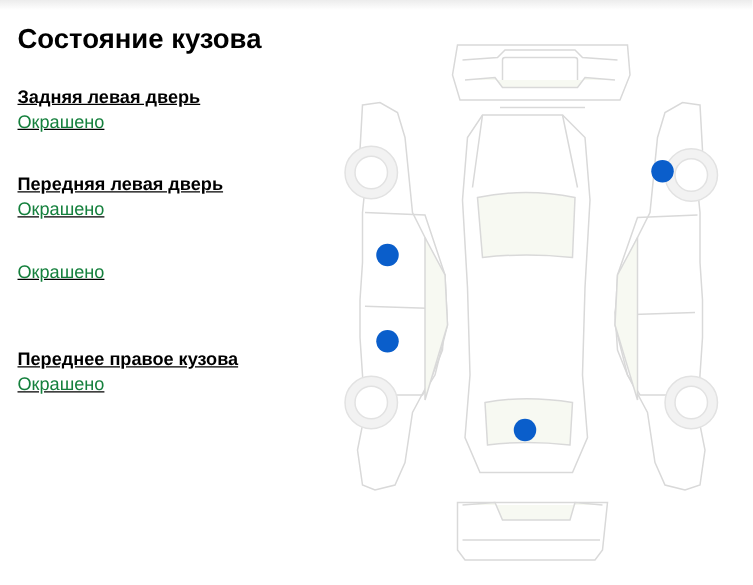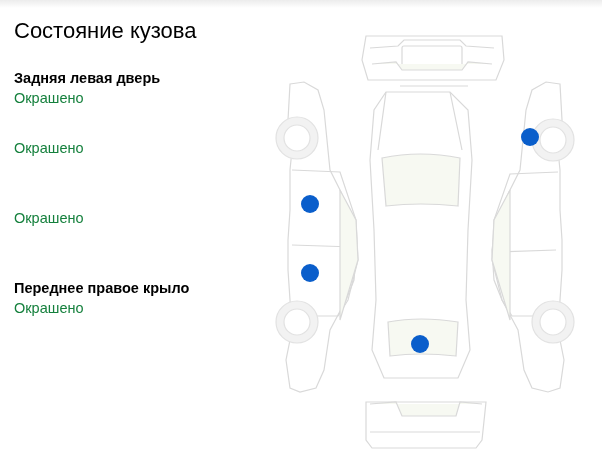--- a/index.html
+++ b/index.html
@@ -8,23 +8,23 @@
     background:#ffffff;
     font-family: "Liberation Sans", "DejaVu Sans", sans-serif;
     color:#000;
   }
   .top-shadow {
     position:absolute; left:0; top:0; width:602px; height:8px;
     background:linear-gradient(#ececec, rgba(255,255,255,0));
   }
   .title {
     position:absolute; left:14px; top:18px;
-    font-size:22px; font-weight:normal; margin:0; letter-spacing:0;text-align:center;
+    font-size:22px; font-weight:bold; margin:0; letter-spacing:0;text-align:center;
   }
-  .items { position:absolute; left:14px; top:68px; width:250px; }
+  .items { position:absolute; left:14px; top:68px; width:250px;text-decoration:underline; }
   .item { height:70px; }
   .item-name { font-size:14.5px; font-weight:bold; line-height:20px; }
   .item-status { font-size:14.5px; line-height:20px; color:#15803d; }
   .scheme { position:absolute; left:262px; top:20px; width:340px; height:440px; }
   .scheme svg { position:absolute; left:0; top:0; }
   .dot {
     position:absolute; width:18px; height:18px; border-radius:50%;
     background:#0a5ecb; cursor:pointer;
   }
 </style>
@@ -34,27 +34,28 @@
 <div class="top-shadow"></div>
 
 <h2 class="title">Состояние кузова</h2>
 
 <div class="items">
   <div class="item">
     <div class="item-name">Задняя левая дверь</div>
     <div class="item-status">Окрашено</div>
   </div>
   <div class="item">
+    <div class="item-name">Передняя левая дверь</div>
     <div class="item-status">Окрашено</div>
   </div>
   <div class="item">
     <div class="item-status">Окрашено</div>
   </div>
   <div class="item">
-    <div class="item-name">Переднее правое крыло</div>
+    <div class="item-name">Переднее правое кузова</div>
     <div class="item-status">Окрашено</div>
   </div>
 </div>
 
 <div class="scheme">
   <svg width="340" height="440" viewBox="262 20 340 440" fill="none" stroke="#d9d9d9" stroke-width="1.2">
 
     <g>
       <path d="M366 36 L502 36 L504 60 L496 80 L368 80 L362 60 Z"></path>
       <path d="M370 48 L398 46 L404 40 L460 40 L466 46 L494 48"></path>

